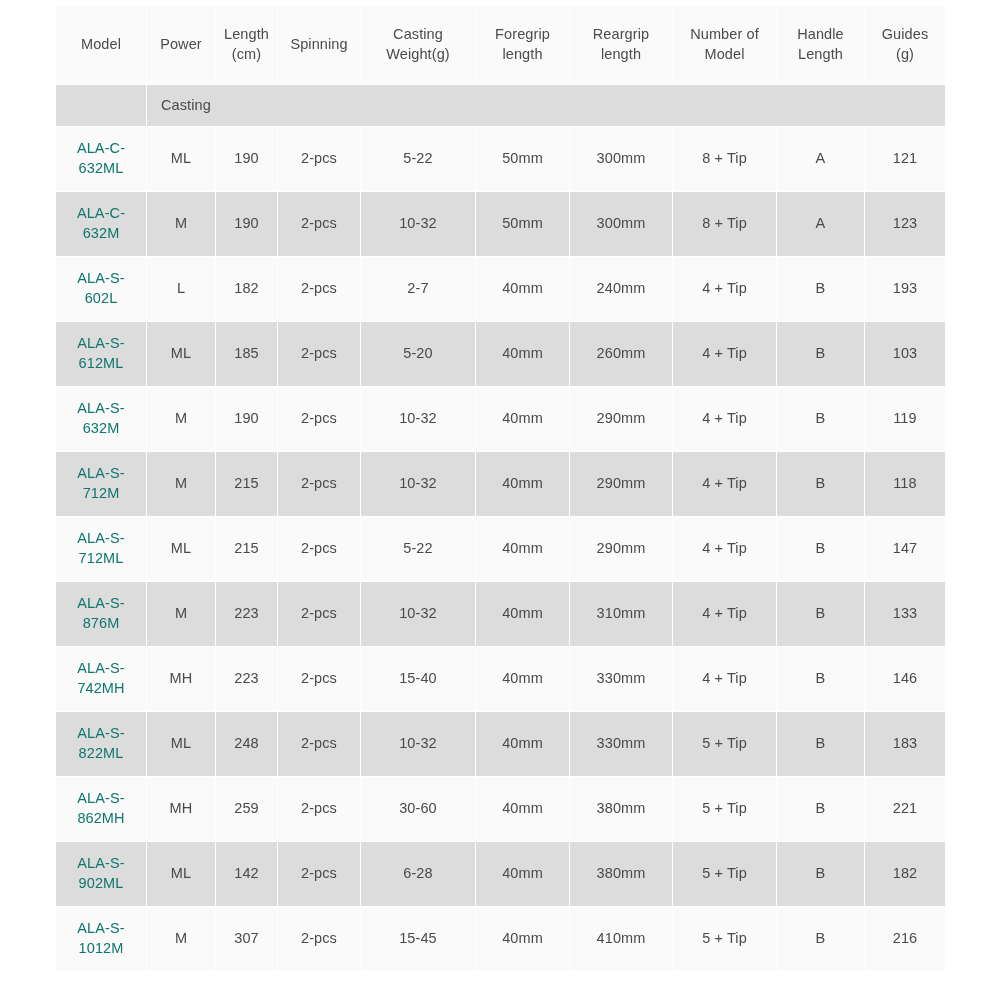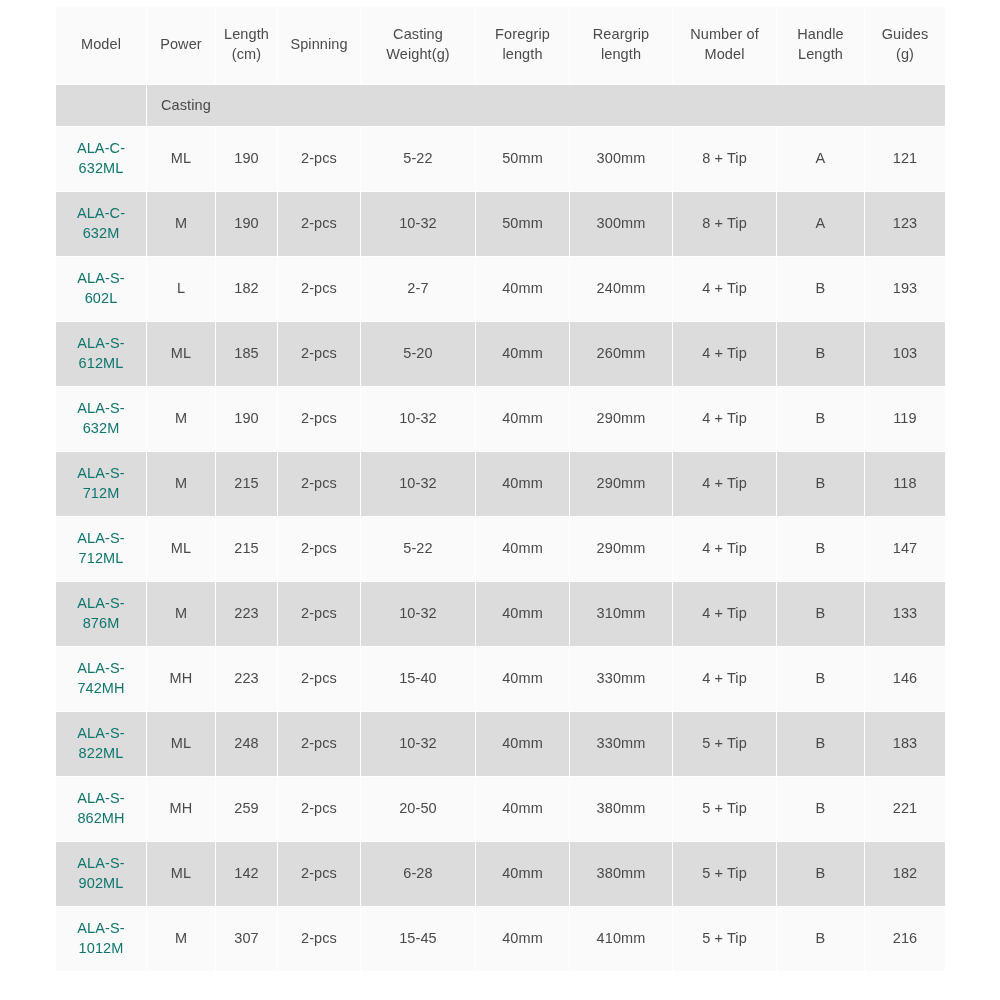--- a/index.html
+++ b/index.html
@@ -267,21 +267,21 @@
           <td>183</td>
         </tr>
         <tr class="data even">
           <td class="model">
             <span class="model-line">ALA-S-</span>
             <span class="model-line">862MH</span>
           </td>
           <td>MH</td>
           <td>259</td>
           <td>2-pcs</td>
-          <td>20-50</td>
+          <td>30-60</td>
           <td>40mm</td>
           <td>380mm</td>
           <td>5 + Tip</td>
           <td>B</td>
           <td>221</td>
         </tr>
         <tr class="data odd">
           <td class="model">
             <span class="model-line">ALA-S-</span>
             <span class="model-line">902ML</span>

